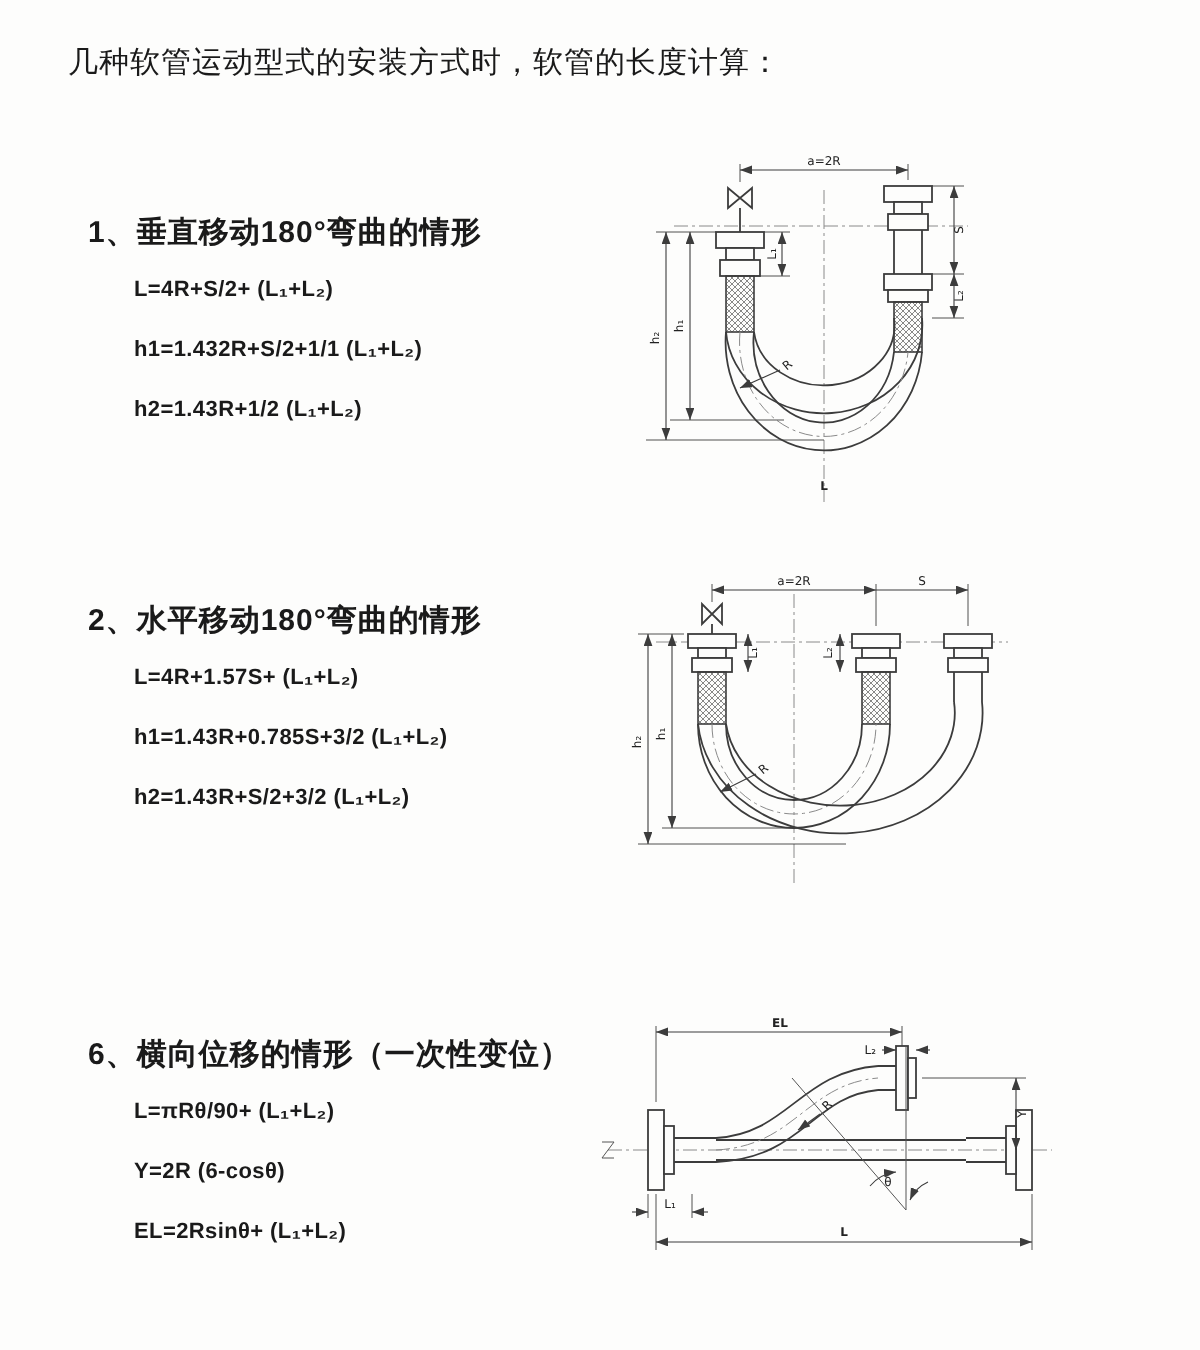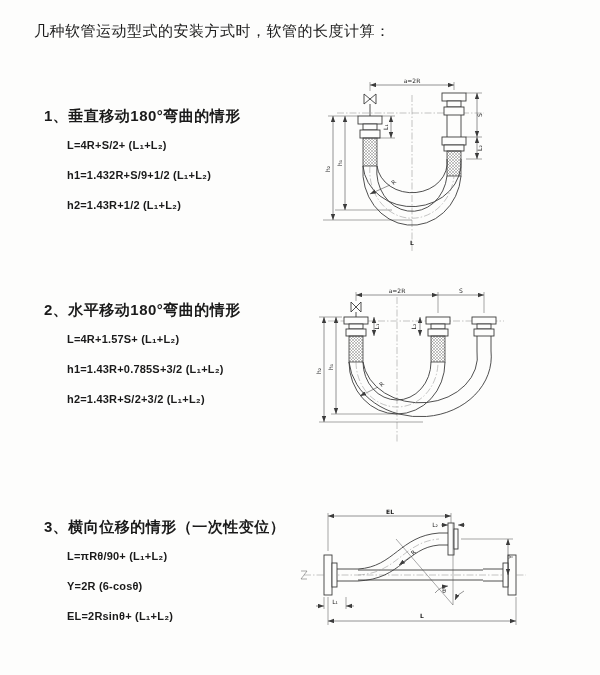--- a/index.html
+++ b/index.html
@@ -30,21 +30,21 @@
     <pattern id="braidpat" width="3" height="3" patternUnits="userSpaceOnUse">
       <path d="M0,3 L3,0 M0,0 L3,3" stroke="#6a6a6a" stroke-width="0.4"></path>
     </pattern>
   </defs>
 </svg>
 
 <div class="abs title">几种软管运动型式的安装方式时，软管的长度计算：</div>
 
 <div class="abs heading" style="top:107px">1、垂直移动180°弯曲的情形</div>
 <div class="abs formula" style="top:139px">L=4R+S/2+ (L₁+L₂)</div>
-<div class="abs formula" style="top:169px">h1=1.432R+S/9+1/2 (L₁+L₂)</div>
+<div class="abs formula" style="top:169px">h1=1.432R+S/2+1/1 (L₁+L₂)</div>
 <div class="abs formula" style="top:199px">h2=1.43R+1/2 (L₁+L₂)</div>
 
 <svg class="diag" style="left:312px;top:73px" width="190" height="180" viewBox="0 0 190 180">
 
   <path class="cl" d="M100,22 V178"></path>
   <path class="cl" d="M25,40 H172"></path>
 
   <path class="ext" d="M58,18 V9 M142,17 V9"></path>
   <line class="dim" x1="58" y1="12" x2="142" y2="12" marker-start="url(#ar)" marker-end="url(#ar)"></line>
   <text x="100" y="9.5" text-anchor="middle">a=2R</text>
@@ -144,21 +144,21 @@
 
   <line class="dim" x1="66" y1="34" x2="66" y2="53" marker-start="url(#ar)" marker-end="url(#ar)"></line>
   <text transform="rotate(-90,70.5,43.5)" x="70.5" y="43.5" text-anchor="middle" font-size="5.5">L₁</text>
   <line class="dim" x1="112" y1="34" x2="112" y2="53" marker-start="url(#ar)" marker-end="url(#ar)"></line>
   <text transform="rotate(-90,108,43.5)" x="108" y="43.5" text-anchor="middle" font-size="5.5">L₂</text>
 
   <line class="dim" x1="70" y1="104" x2="52" y2="113" marker-end="url(#ar)"></line>
   <text transform="rotate(-40,75,103)" x="75" y="103" text-anchor="middle" font-size="7">R</text>
 </svg>
 
-<div class="abs heading" style="top:518px">3、横向位移的情形（一次性变位）</div>
+<div class="abs heading" style="top:518px">6、横向位移的情形（一次性变位）</div>
 <div class="abs formula" style="top:550px">L=πRθ/90+ (L₁+L₂)</div>
 <div class="abs formula" style="top:580px">Y=2R (6-cosθ)</div>
 <div class="abs formula" style="top:610px">EL=2Rsinθ+ (L₁+L₂)</div>
 
 <svg class="diag" style="left:298px;top:503px" width="232" height="130" viewBox="0 0 232 130">
   <path class="cl" d="M6,72 H228"></path>
   <path class="thin" d="M3,68 H9 L3,76 H9"></path>
 
   <path class="ext" d="M30,48 V10 M153,24 V10"></path>
   <line class="dim" x1="30" y1="13" x2="153" y2="13" marker-start="url(#ar)" marker-end="url(#ar)"></line>

